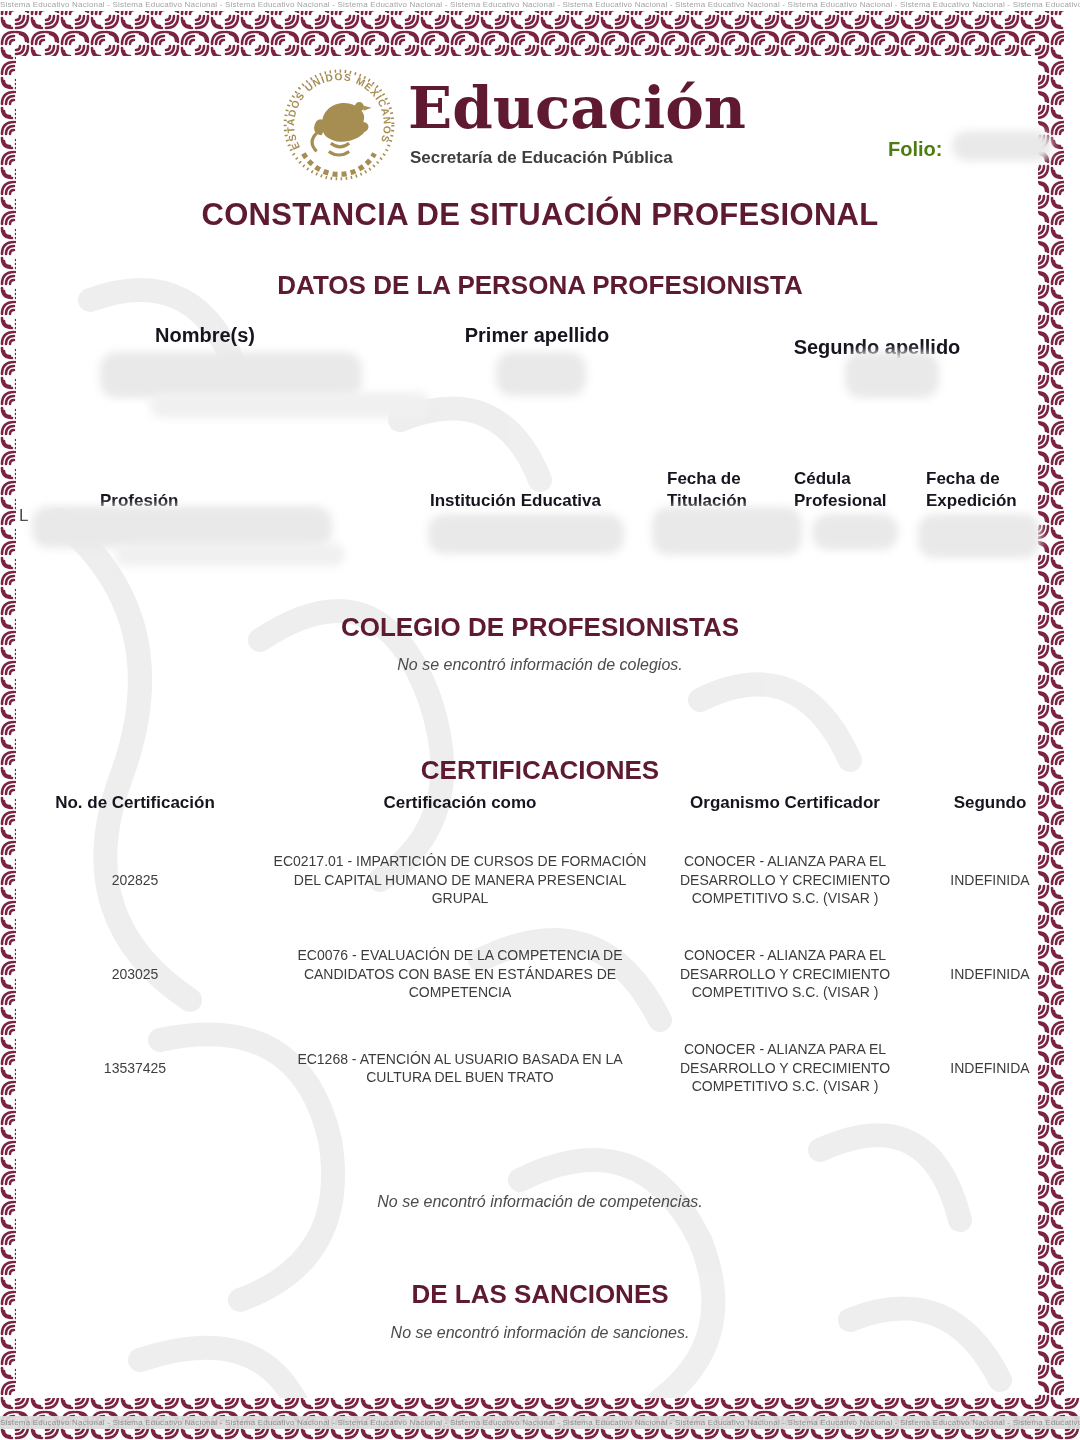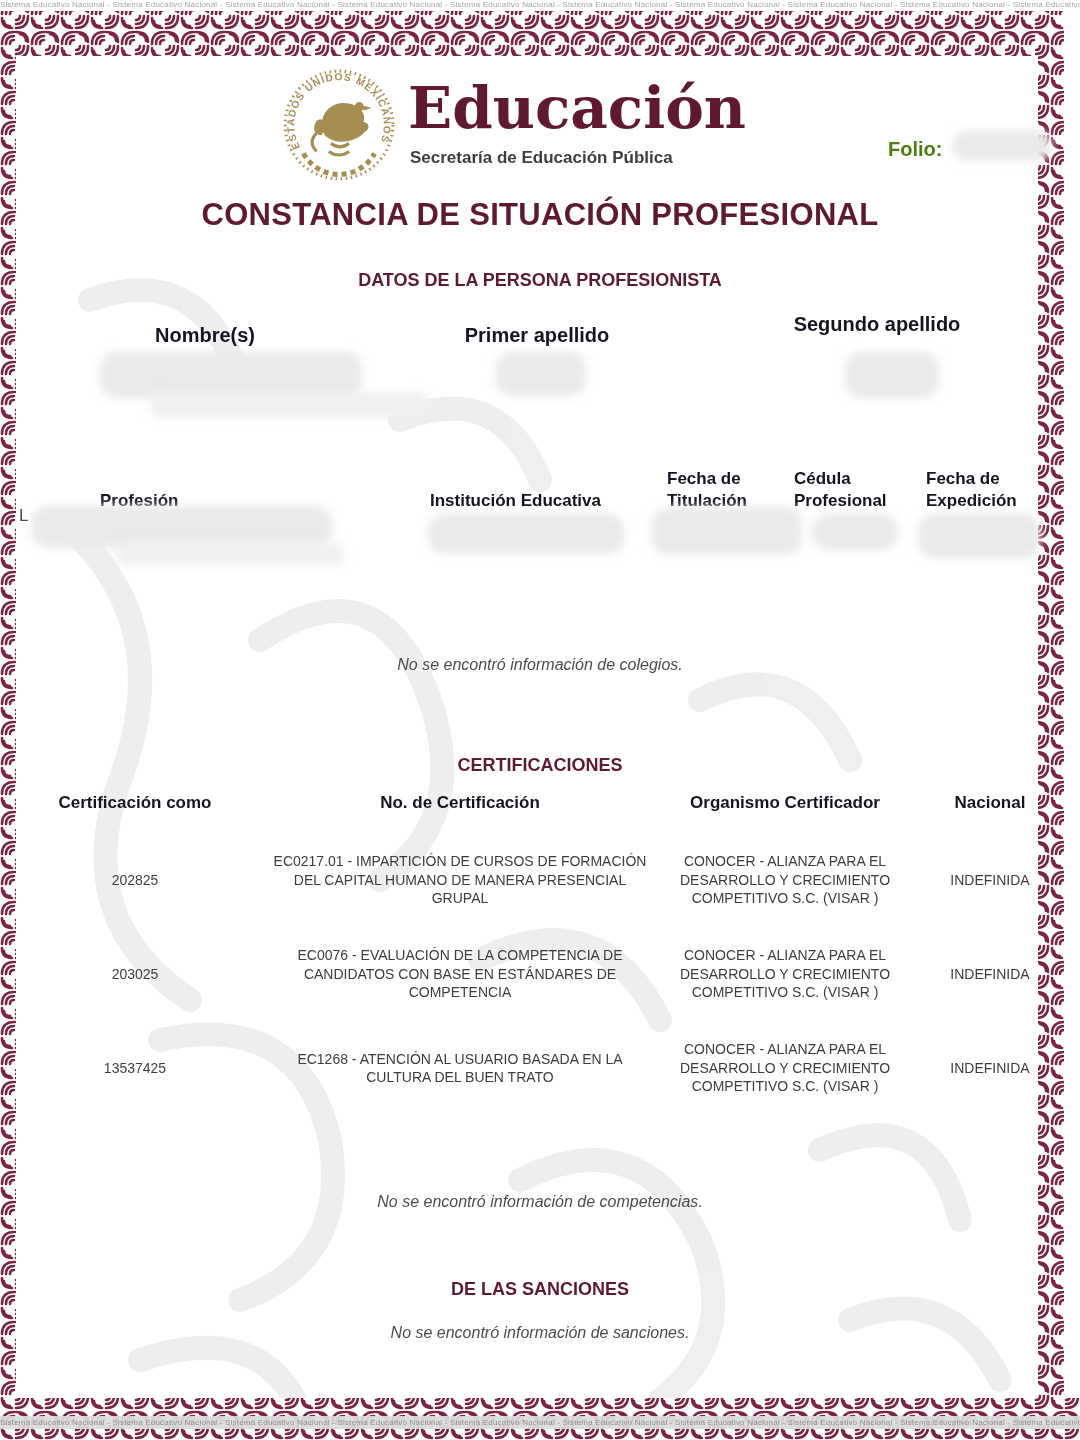--- a/index.html
+++ b/index.html
@@ -22,21 +22,21 @@
   .logo-sub{position:absolute;left:410px;top:148px;font-size:17px;font-weight:bold;color:#3e3e3e;}
   .folio-label{position:absolute;left:888px;top:138px;font-size:20px;font-weight:bold;color:#4d7c0f;}
   .redact{position:absolute;background:#e9e9e9;border-radius:16px;filter:blur(4px);}
   .redact.light{background:#f0f0f0;}
   .pill-folio{left:952px;top:131px;width:100px;height:30px;}
 
   
   .doc-title{position:absolute;left:0;width:1080px;top:197px;text-align:center;
              font-size:31px;font-weight:bold;color:#5e1a31;letter-spacing:.3px;}
   .sec-title{position:absolute;left:0;width:1080px;text-align:center;
-             font-size:18px;font-weight:bold;color:#5e1a31;}
+             font-size:26px;font-weight:bold;color:#5e1a31;}
   .note{position:absolute;left:0;width:1080px;text-align:center;font-style:italic;
         font-size:16px;color:#4c4c4c;}
 
   
   .f-label{position:absolute;font-size:20px;font-weight:bold;color:#15151f;text-align:center;width:220px;}
   
   .i-label{position:absolute;font-size:17px;font-weight:bold;color:#15151f;text-align:left;line-height:22px;}
   .partial{position:absolute;left:19px;top:506px;font-size:17px;color:#4a4a4a;}
 
   
@@ -125,21 +125,21 @@
 
     <span class="folio-label">Folio:</span>
     <span class="redact pill-folio"></span>
 
     <div class="doc-title">CONSTANCIA DE SITUACIÓN PROFESIONAL</div>
 
     <div class="sec-title" style="top:270px">DATOS DE LA PERSONA PROFESIONISTA</div>
 
     <div class="f-label" style="left:95px;top:324px">Nombre(s)</div>
     <div class="f-label" style="left:427px;top:324px">Primer apellido</div>
-    <div class="f-label" style="left:767px;top:313px">Segundo apellido</div>
+    <div class="f-label" style="left:767px;top:336px">Segundo apellido</div>
 
     <span class="redact" style="left:100px;top:352px;width:262px;height:46px"></span>
     <span class="redact light" style="left:150px;top:392px;width:280px;height:26px"></span>
     <span class="redact" style="left:496px;top:352px;width:90px;height:44px"></span>
     <span class="redact" style="left:845px;top:352px;width:94px;height:46px"></span>
 
 
     <div class="i-label" style="left:100px;top:490px;width:200px">Profesión</div>
     <div class="i-label" style="left:430px;top:490px;width:250px">Institución Educativa</div>
     <div class="i-label" style="left:667px;top:468px;width:115px">Fecha de Titulación</div>
@@ -148,29 +148,30 @@
 
     <span class="partial">L</span>
 
     <span class="redact" style="left:32px;top:506px;width:300px;height:42px"></span>
     <span class="redact light" style="left:115px;top:543px;width:230px;height:23px"></span>
     <span class="redact" style="left:428px;top:514px;width:196px;height:40px"></span>
     <span class="redact" style="left:652px;top:507px;width:150px;height:48px"></span>
     <span class="redact" style="left:812px;top:514px;width:86px;height:36px"></span>
     <span class="redact" style="left:918px;top:514px;width:122px;height:44px"></span>
 
+    <div class="sec-title" style="top:612px">COLEGIO DE PROFESIONISTAS</div>
     <div class="note" style="top:656px">No se encontró información de colegios.</div>
 
     <div class="sec-title" style="top:755px">CERTIFICACIONES</div>
 
     <div class="cert-table">
+      <div class="cth">No. de Certificación</div>
       <div class="cth">Certificación como</div>
-      <div class="cth">No. de Certificación</div>
       <div class="cth">Organismo Certificador</div>
-      <div class="cth">Nacional</div>
+      <div class="cth">Segundo</div>
 
       <div class="ctc num">202825</div>
       <div class="ctc como">EC0217.01 - IMPARTICIÓN DE CURSOS DE FORMACIÓN DEL CAPITAL HUMANO DE MANERA PRESENCIAL GRUPAL</div>
       <div class="ctc org">CONOCER - ALIANZA PARA EL DESARROLLO Y CRECIMIENTO COMPETITIVO S.C. (VISAR )</div>
       <div class="ctc">INDEFINIDA</div>
 
       <div class="ctc num">203025</div>
       <div class="ctc como">EC0076 - EVALUACIÓN DE LA COMPETENCIA DE CANDIDATOS CON BASE EN ESTÁNDARES DE COMPETENCIA</div>
       <div class="ctc org">CONOCER - ALIANZA PARA EL DESARROLLO Y CRECIMIENTO COMPETITIVO S.C. (VISAR )</div>
       <div class="ctc">INDEFINIDA</div>

